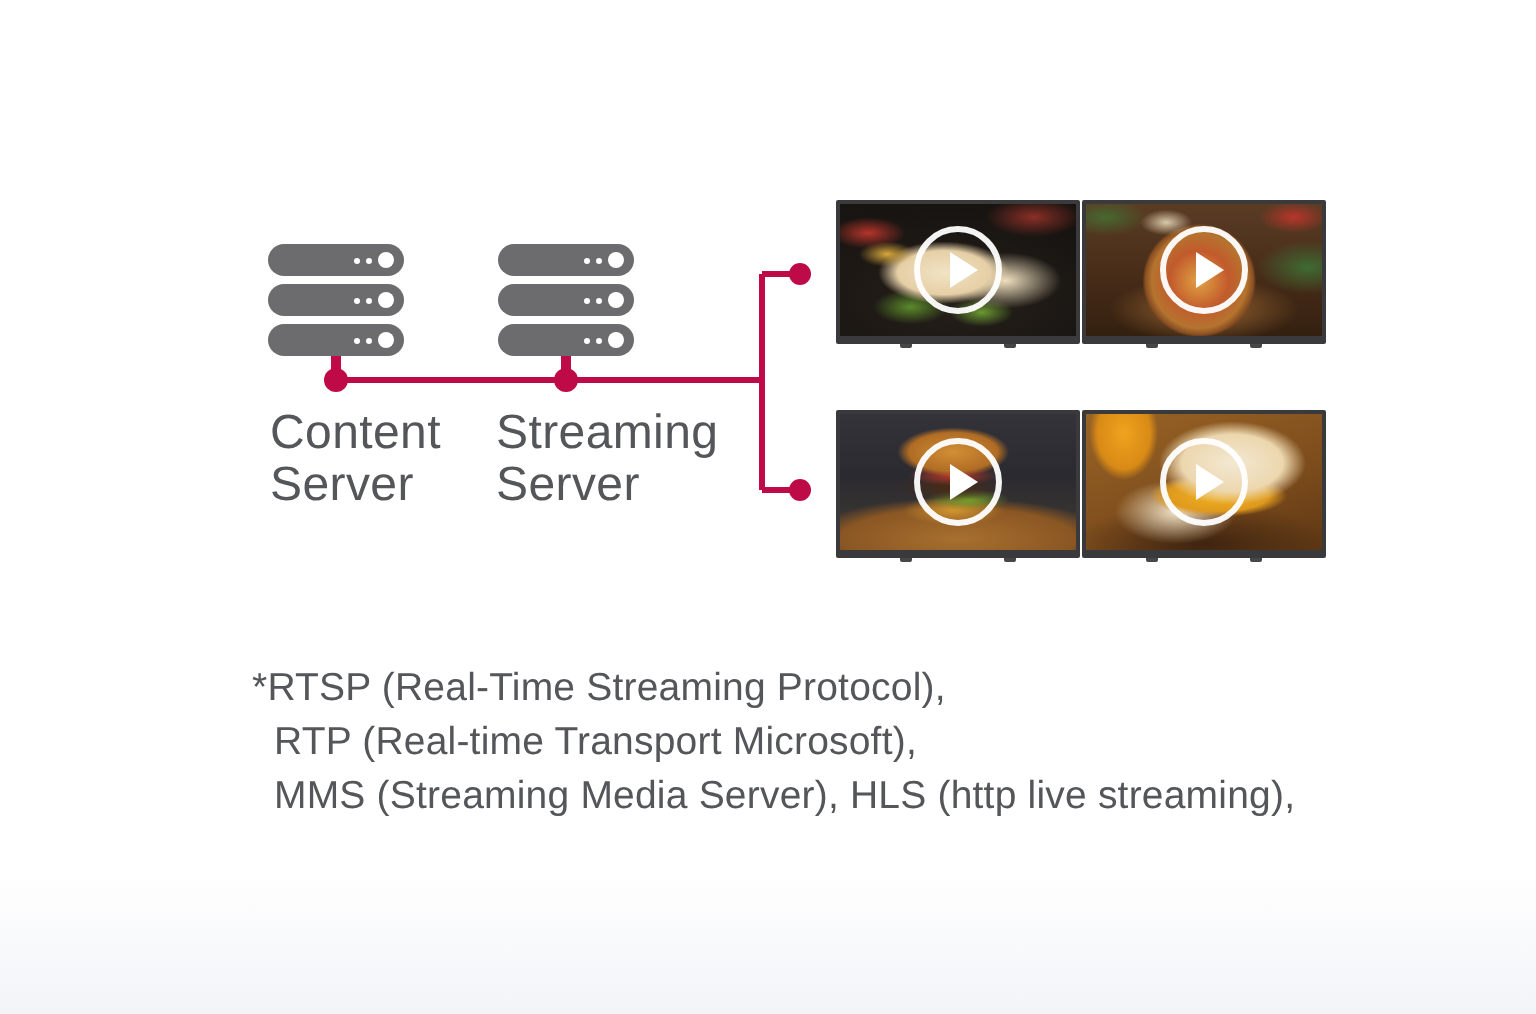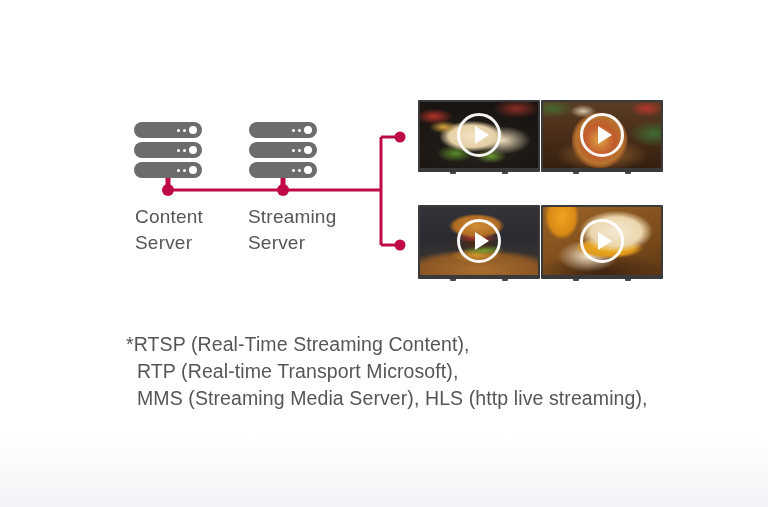--- a/index.html
+++ b/index.html
@@ -25,21 +25,21 @@
 
   
   .server-icon{position:absolute;width:68px;height:56px;display:flex;flex-direction:column;justify-content:space-between;}
   .server-bar{
     height:16px;border-radius:8px;background:var(--server-gray);
     display:flex;align-items:center;justify-content:flex-end;gap:3px;padding-right:5px;
   }
   .led-dot{width:3px;height:3px;border-radius:50%;background:#fff;}
   .led-big{width:8px;height:8px;border-radius:50%;background:#fff;}
   .server-label{
-    position:absolute;font-size:19px;line-height:26px;color:var(--text);
+    position:absolute;font-size:24px;line-height:26px;color:var(--text);
     white-space:pre-line;letter-spacing:0.2px;
   }
 
   
   .net{position:absolute;left:0;top:0;width:768px;height:507px;pointer-events:none;}
   .net-line{stroke:var(--accent);fill:none;}
   .net-dot{fill:var(--accent);}
 
   
   .monitor{
@@ -203,18 +203,18 @@
     <div class="screen thumb-sandwich">
       <div class="play">
         <span class="play-tri"></span>
       </div>
     </div>
     <span class="foot foot-l"></span>
     <span class="foot foot-r"></span>
   </div>
 
   <div class="footnote">
-    <div>*RTSP (Real-Time Streaming Content),</div>
+    <div>*RTSP (Real-Time Streaming Protocol),</div>
     <div class="indent">RTP (Real-time Transport Microsoft),</div>
     <div class="indent">MMS (Streaming Media Server), HLS (http live streaming),</div>
   </div>
 
 </div>
 
 </body></html>

